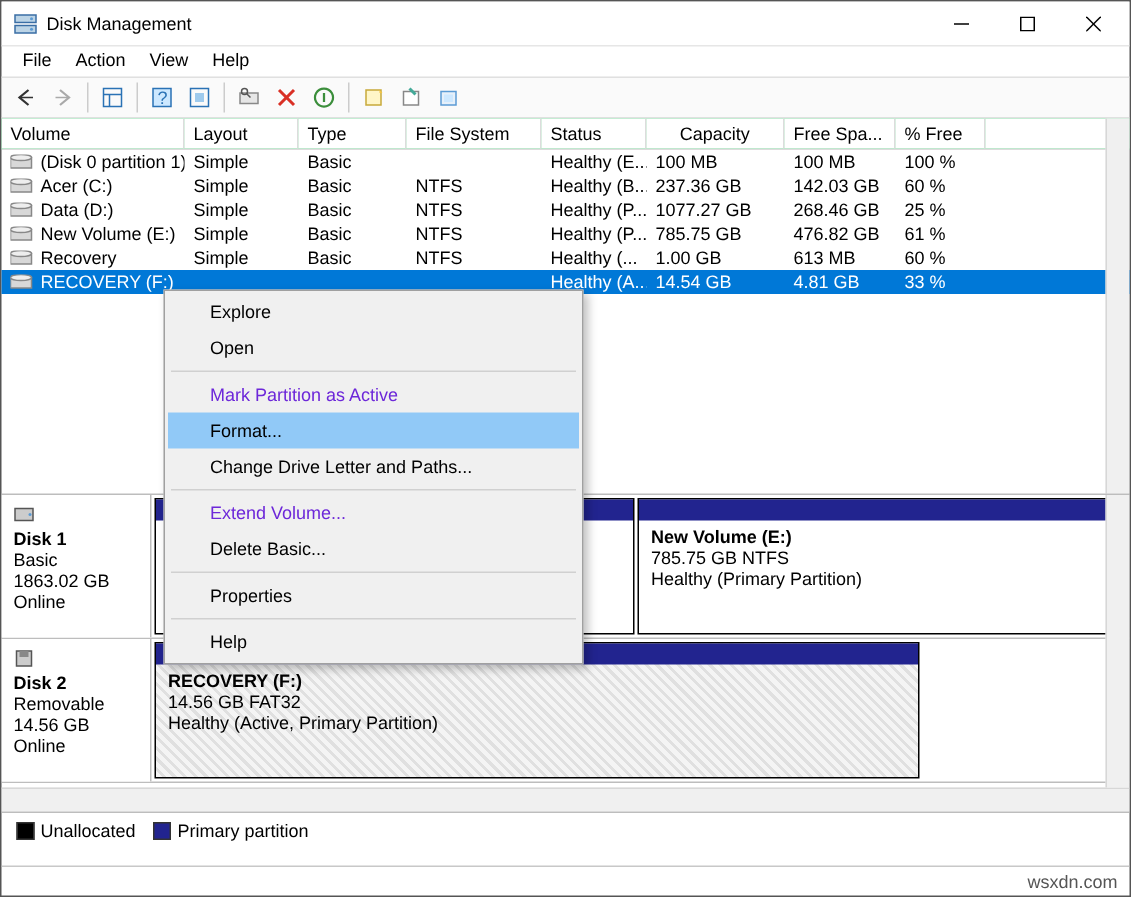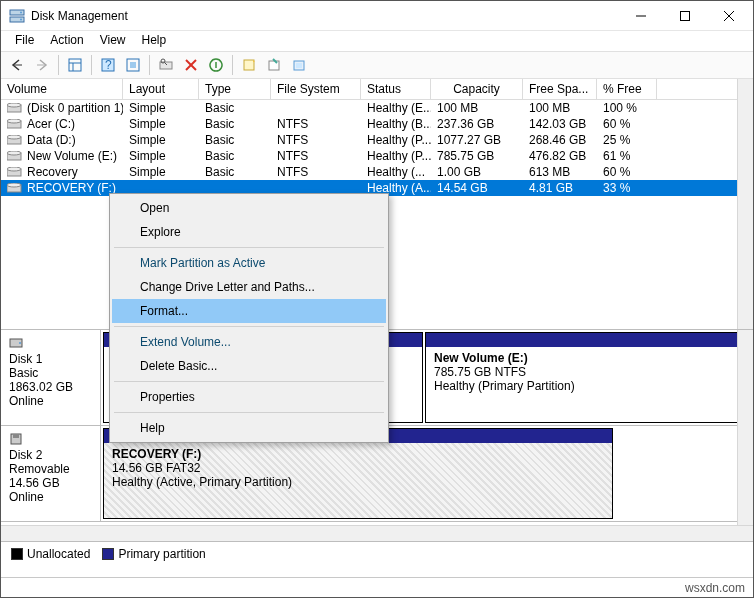--- a/index.html
+++ b/index.html
@@ -30,38 +30,38 @@
 .vol-icon svg { display:block; }
 .row.selected { background: #0078d7; color: #fff; }
 .row.selected .cell { background: #0078d7; }
 
 .c0{width:122px;} .c1{width:76px;} .c2{width:72px;} .c3{width:90px;} .c4{width:70px;} .c5{width:92px;text-align:center;} .c6{width:74px;} .c7{width:60px;} .c8{flex:1;}
 
 
 .diskmap { border-top:1px solid #bdbdbd; }
 .disk-row { display:flex; border-bottom:1px solid #bdbdbd; }
 .disk-info { width:100px; padding:6px 8px; border-right:1px solid #bdbdbd; background:#fff; }
-.disk-info b { font-weight:400; }
+.disk-info b { font-weight:700; }
 .disk-vols { flex:1; display:flex; padding:2px; gap:2px; }
 .vol-box { border:1px solid #000; position:relative; padding:18px 8px 6px 8px; }
 .vol-box.primary::before { content:""; position:absolute; top:0; left:0; right:0; height:14px; background:#22248f; }
 .vol-box.hatched { background: repeating-linear-gradient(45deg,#f4f4f4 0,#f4f4f4 3px,#e0e0e0 3px,#e0e0e0 5px); }
 
 
 .legend { height:24px; display:flex; align-items:center; gap:12px; padding:0 10px; border-top:1px solid #bdbdbd;}
 .legend .sw { width:12px; height:12px; display:inline-block; margin-right:4px; vertical-align:middle; border:1px solid #333;}
 .sw.black{background:#000;} .sw.blue{background:#22248f;}
 
 
 .statusbar{position:absolute; bottom:0; left:0; right:0; height:20px; border-top:1px solid #c8c8c8; display:flex; align-items:center; justify-content:flex-end; padding:0 8px; font-size:11px; color:#555;}
 
 
 .context-menu { position:absolute; left:108px; top:192px; width:280px; background:#f0f0f0; border:1px solid #a0a0a0; box-shadow:3px 3px 6px rgba(0,0,0,0.25); padding:2px; z-index:50; }
 .context-menu .mi { padding:5px 28px; cursor:default; }
-.context-menu .mi.disabled { color:#0c4a6e; }
+.context-menu .mi.disabled { color:#6d28d9; }
 .context-menu .mi.hl { background:#91c9f7; }
 .context-menu .msep { height:1px; background:#d0d0d0; margin:3px 2px; }
 
 .scroll-gutter{position:relative;}
 .scroll-v{position:absolute; top:0; right:0; width:16px; bottom:0; background:#f0f0f0; border-left:1px solid #d7d7d7;}
 .scroll-h{height:16px; background:#f0f0f0; border-top:1px solid #d7d7d7;}
 
 .disk-hdd{width:14px;height:14px;margin-bottom:2px;}
 </style>
 </head>
@@ -357,26 +357,26 @@
 <div class="legend">
   <span><span class="sw black"></span><span>Unallocated</span></span>
   <span><span class="sw blue"></span><span>Primary partition</span></span>
 </div>
 
 <div class="statusbar">
   <span>wsxdn.com</span>
 </div>
 
 <div class="context-menu" id="ctx">
+    <div class="mi">Explore</div>
     <div class="mi">Open</div>
-    <div class="mi">Explore</div>
     <div class="msep"></div>
     <div class="mi disabled">Mark Partition as Active</div>
+    <div class="mi hl">Format...</div>
     <div class="mi">Change Drive Letter and Paths...</div>
-    <div class="mi hl">Format...</div>
     <div class="msep"></div>
     <div class="mi disabled">Extend Volume...</div>
     <div class="mi">Delete Basic...</div>
     <div class="msep"></div>
     <div class="mi">Properties</div>
     <div class="msep"></div>
     <div class="mi">Help</div>
   </div>
 
 </body></html>

